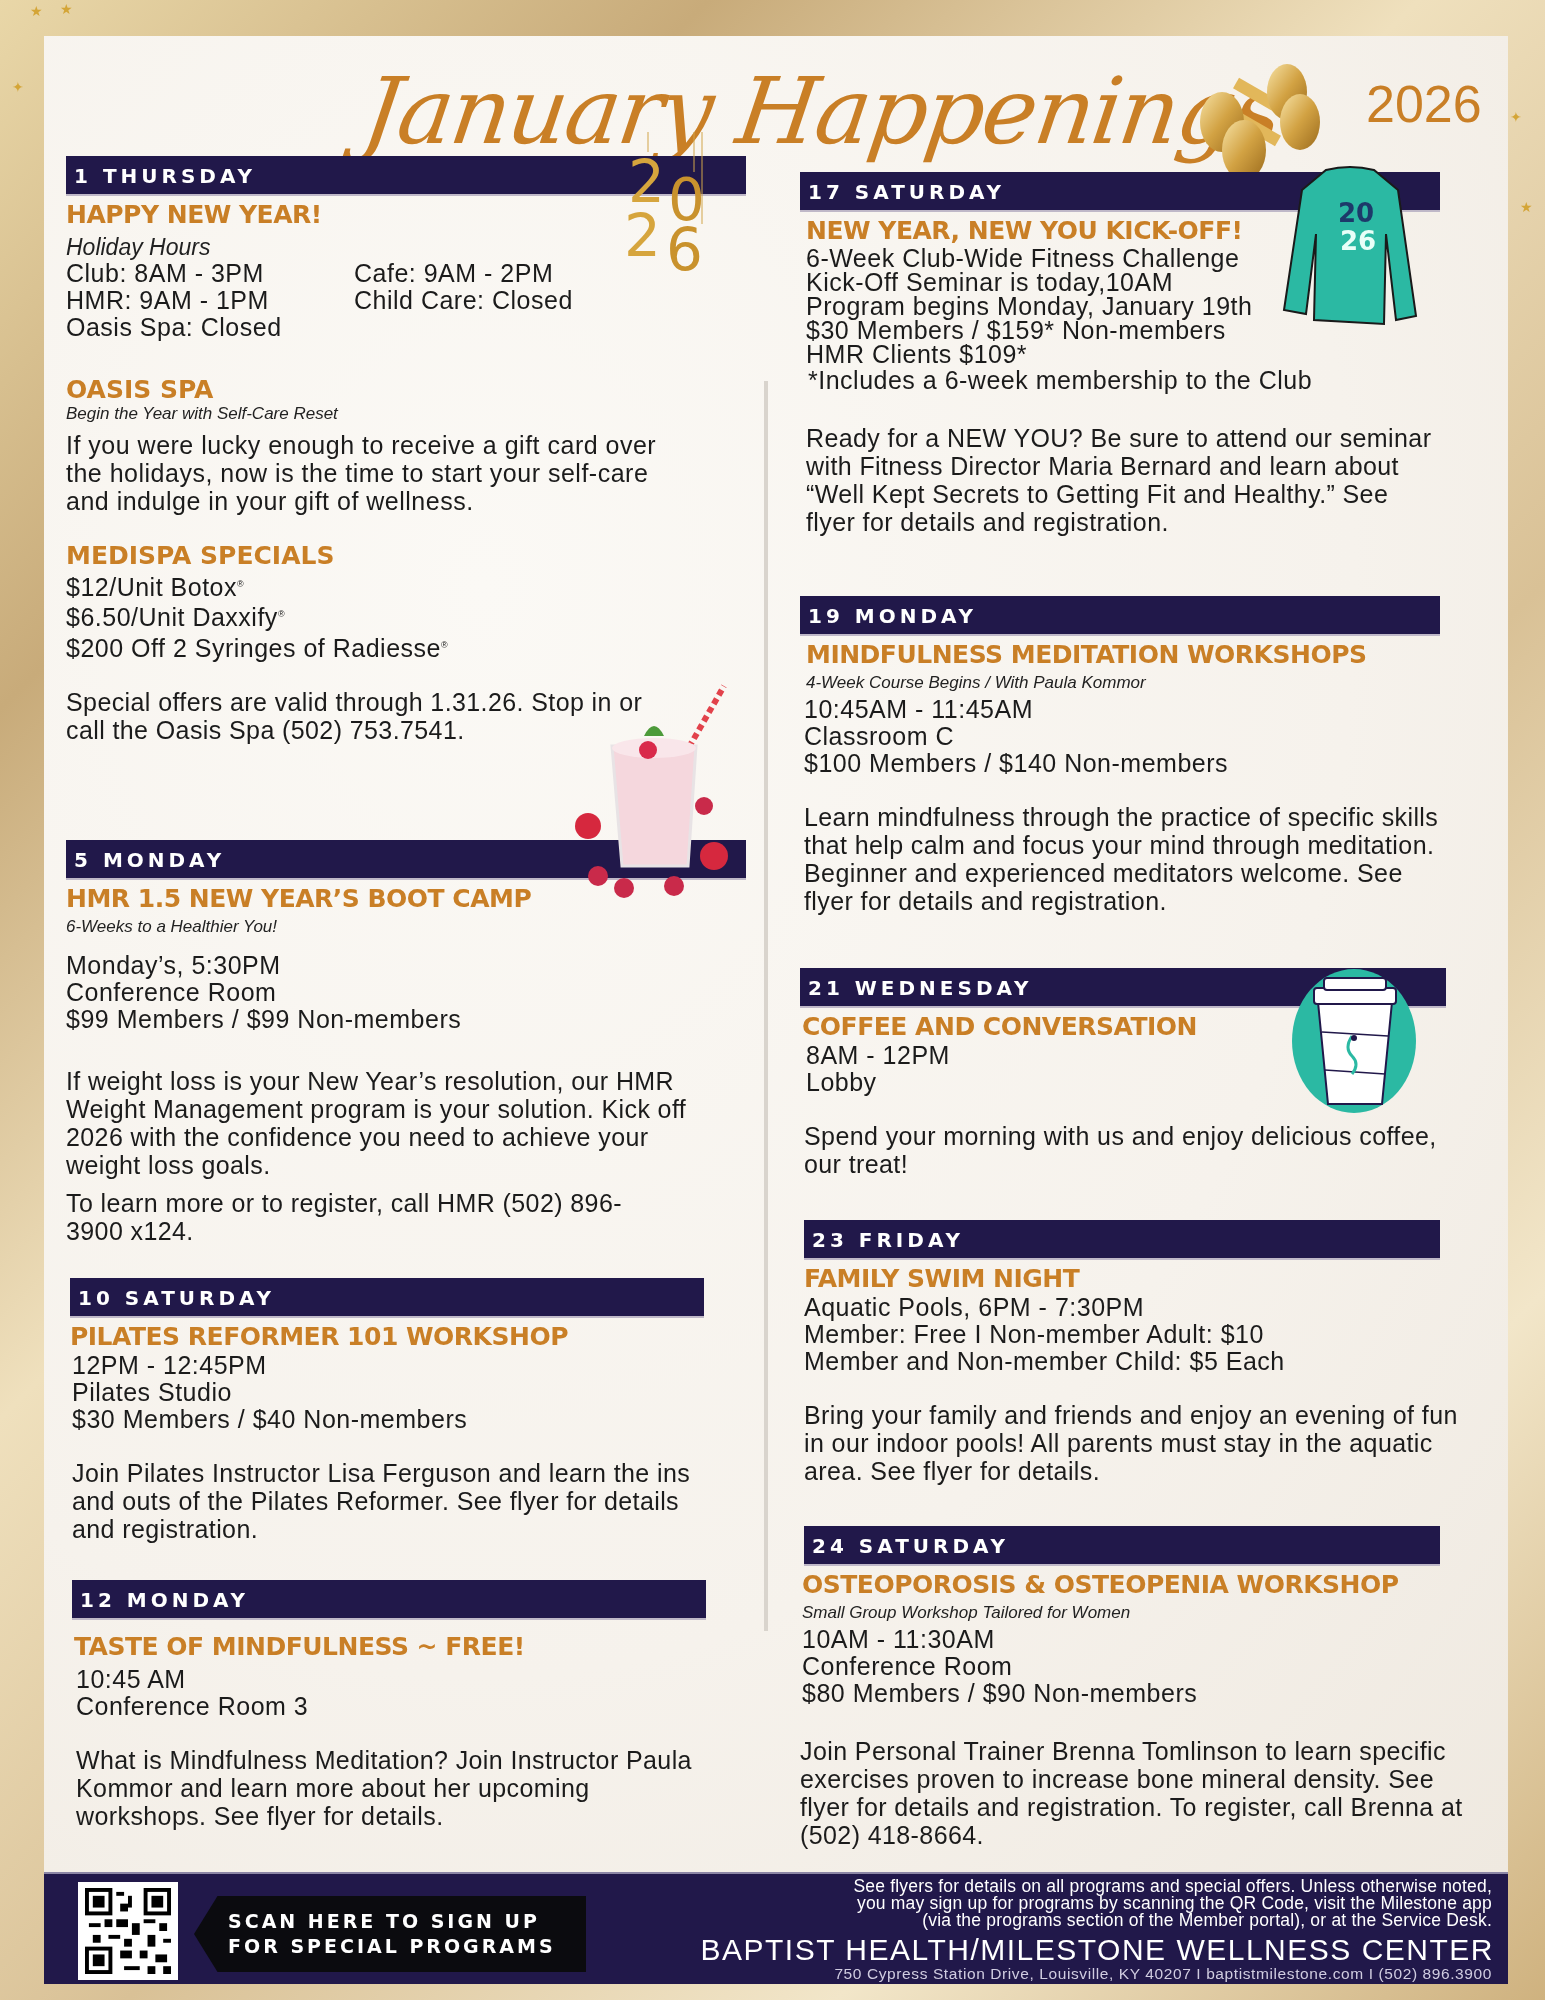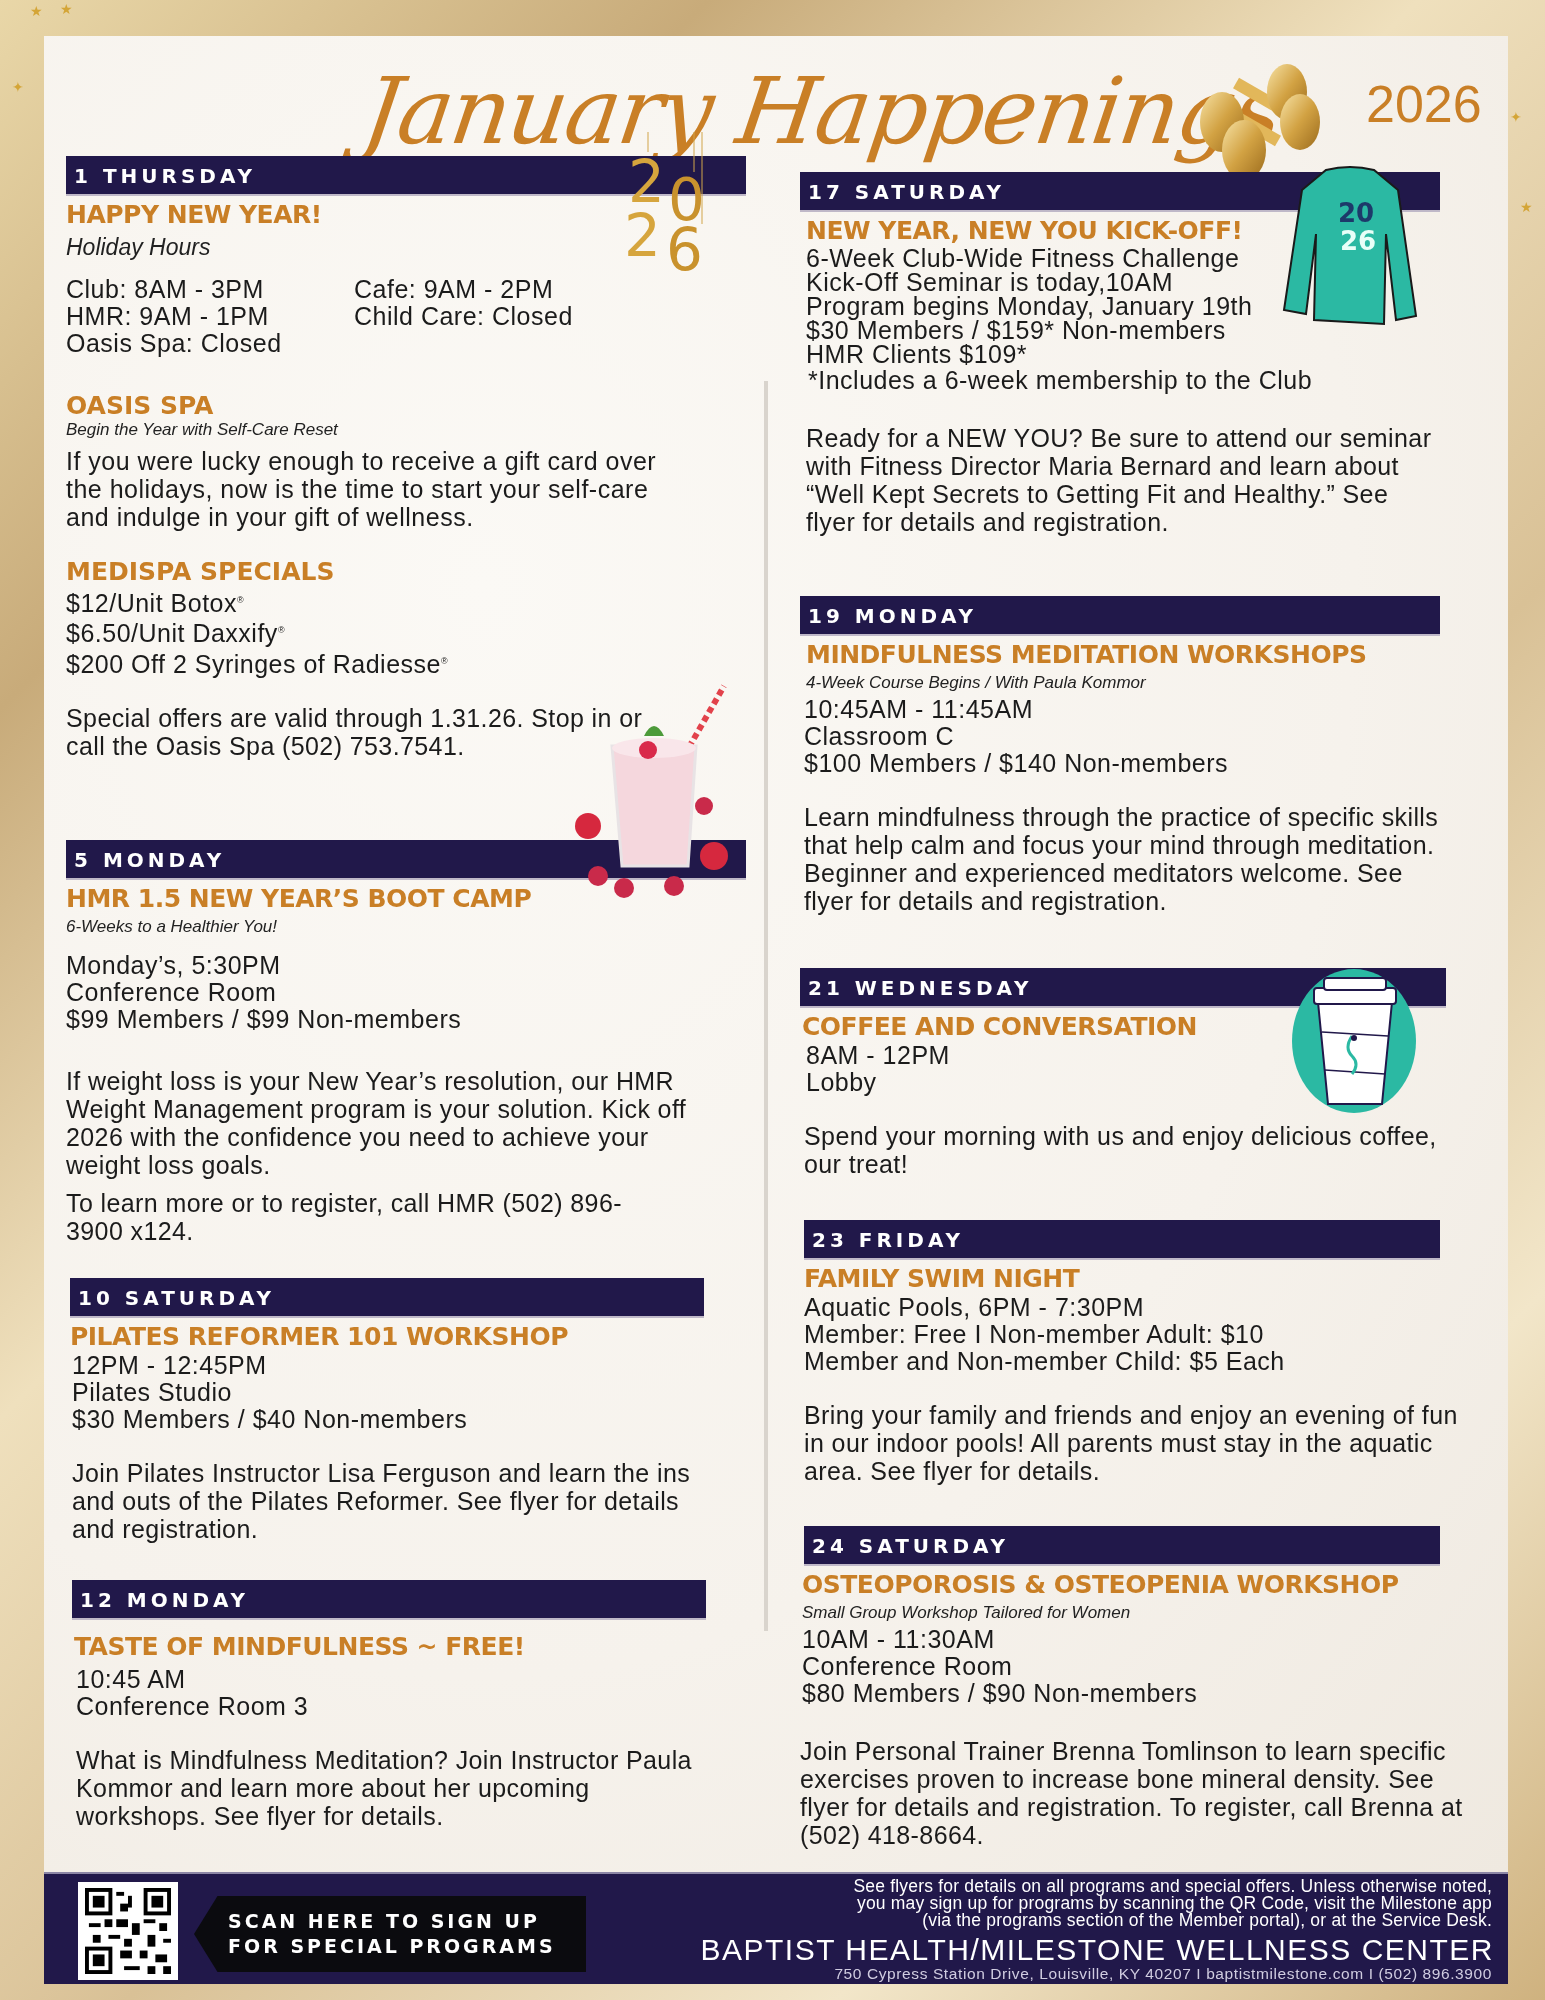--- a/index.html
+++ b/index.html
@@ -37,21 +37,21 @@
     height: 40px; line-height: 40px; padding-left: 8px;
     border-bottom: 2px solid #bfb8c8;
   }
   .event-title {
     font-family: "DejaVu Sans", sans-serif; font-weight: bold;
     color: #c97f26; font-size: 25px; letter-spacing: -0.5px; line-height: 30px; margin-top: 4px;
   }
   .subtitle { font-family: "Liberation Sans", sans-serif; font-style: italic; font-size: 17px; color: #222; line-height: 26px; }
   .line { font-family: "Liberation Sans", sans-serif; font-size: 25px; line-height: 27px; color: #1b1b1b; letter-spacing: 0.5px; }
   .para { font-family: "Liberation Sans", sans-serif; font-size: 25px; line-height: 28px; color: #1b1b1b; letter-spacing: 0.4px; margin-top: 26px; }
-  .hours-grid { display: grid; grid-template-columns: 288px 300px; margin-top: 16px; }
+  .hours-grid { display: grid; grid-template-columns: 288px 300px; margin-top: 0; }
   .block { position: absolute; left: 0; width: 100%; }
   .sec-title { font-family: "DejaVu Sans", sans-serif; font-weight: bold; color: #c97f26; font-size: 25px; line-height: 30px; }
   sup.reg { font-size: 9px; vertical-align: super; }
   .footer {
     position: absolute; left: 44px; top: 1872px; width: 1464px; height: 112px;
     background: #21184a; border-top: 2px solid #8c86a5;
   }
   .qr { position: absolute; left: 34px; top: 8px; width: 100px; height: 98px; background: #fff; padding: 6px; }
   .qr svg { width: 88px; height: 86px; }
   .scan-badge {

